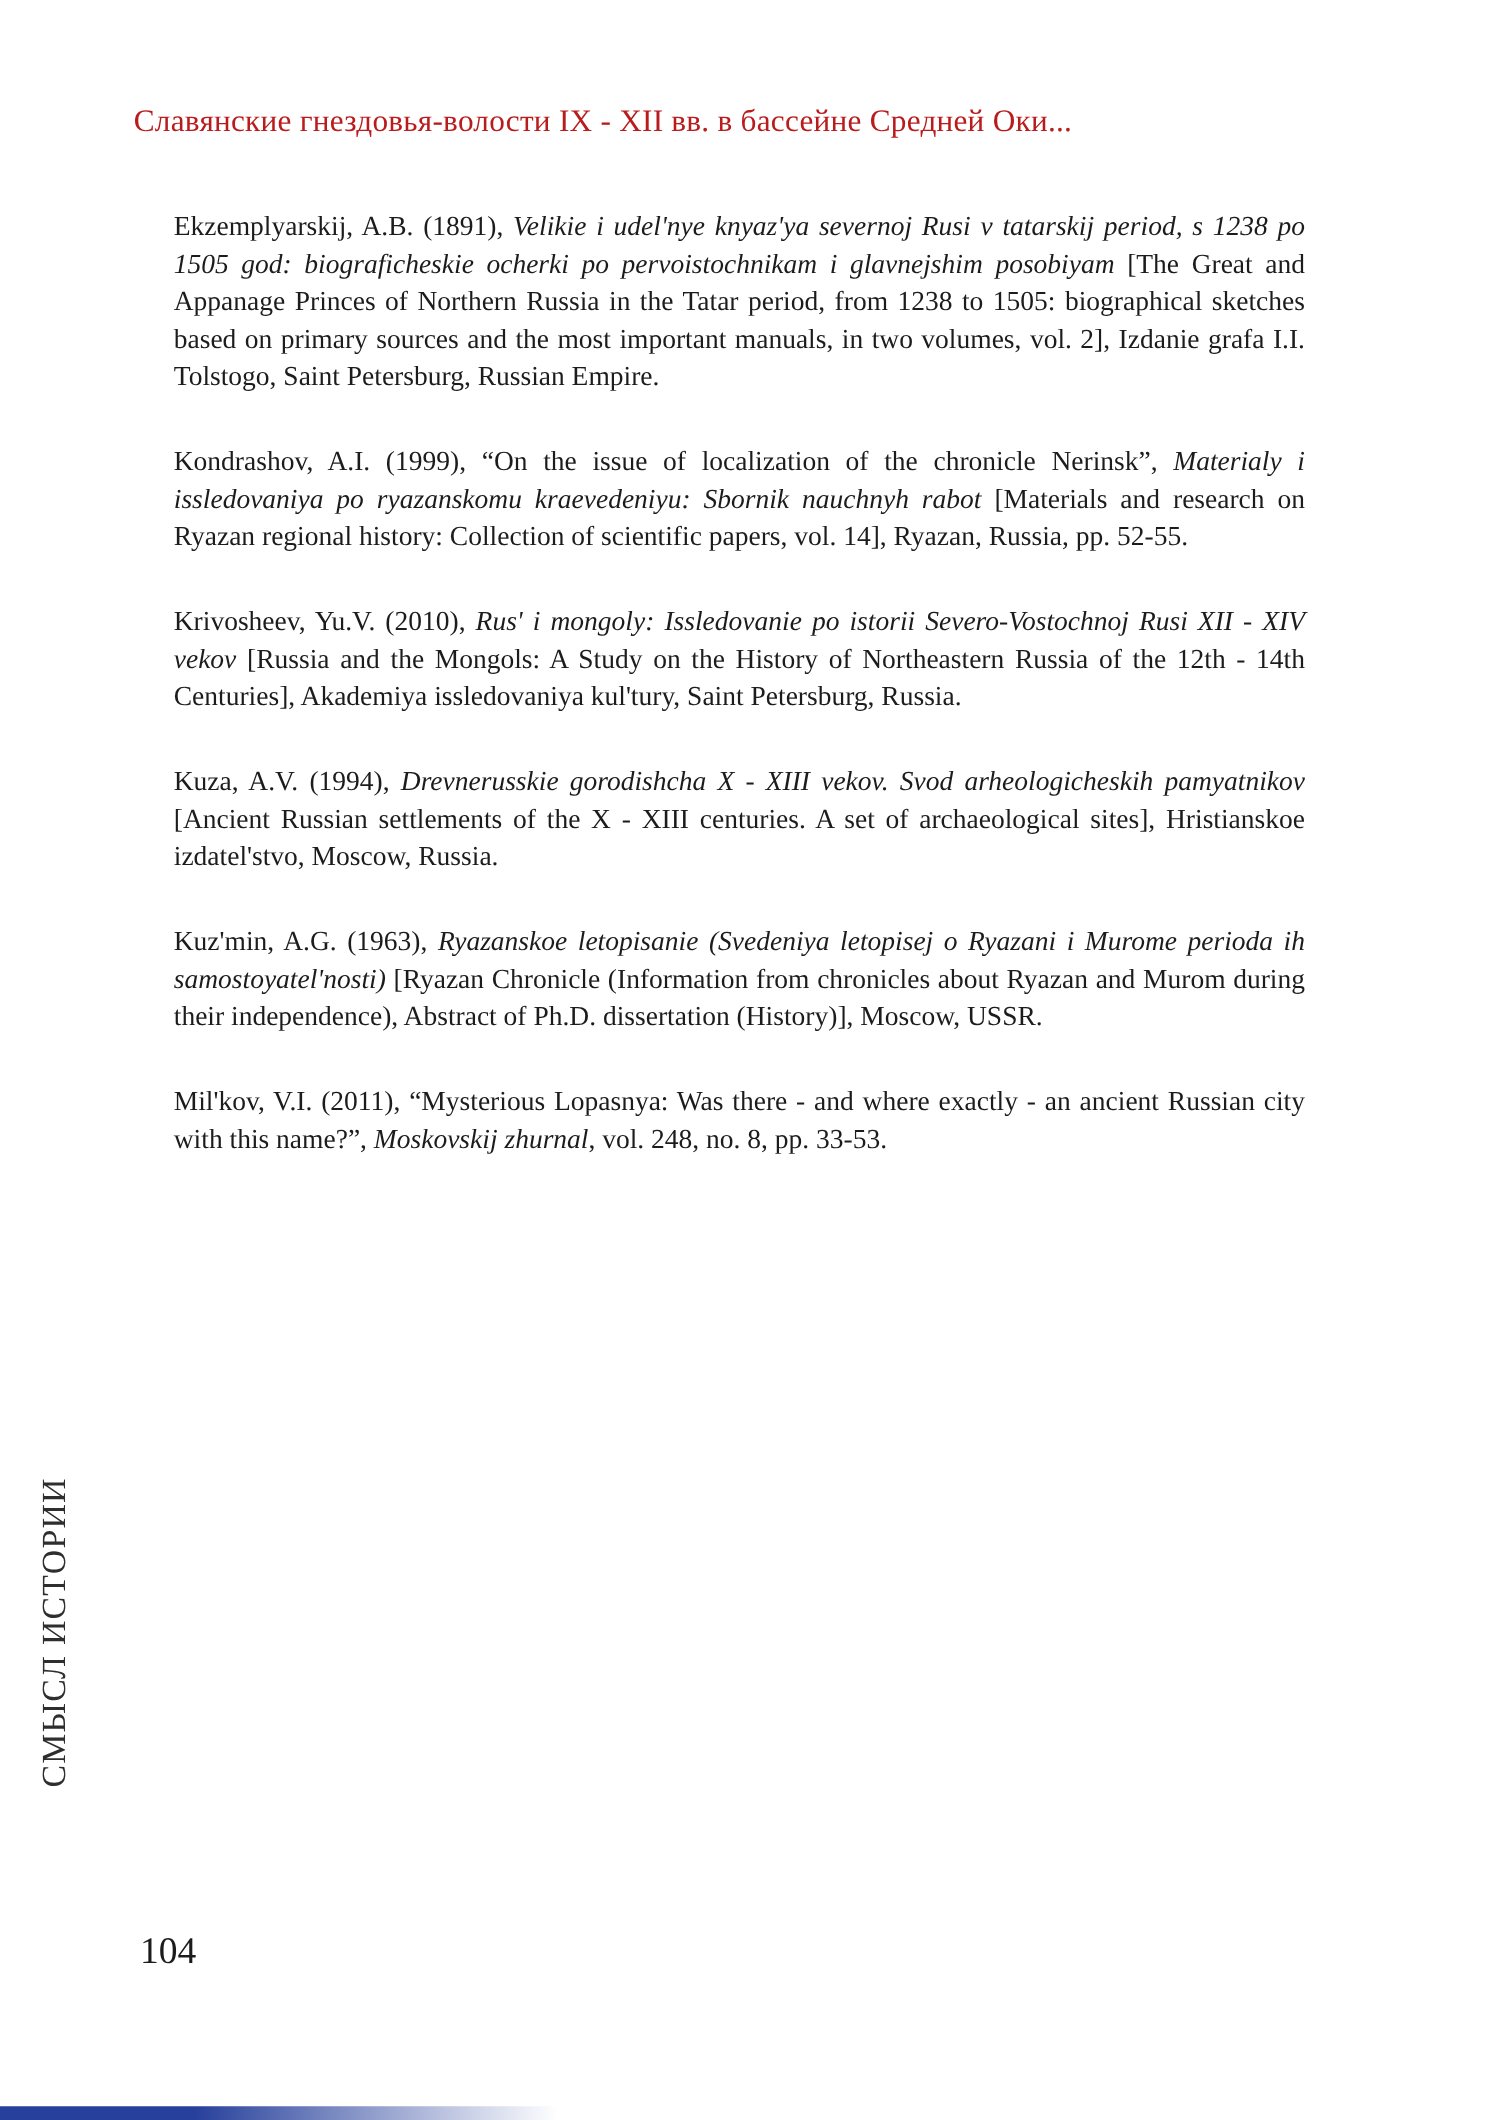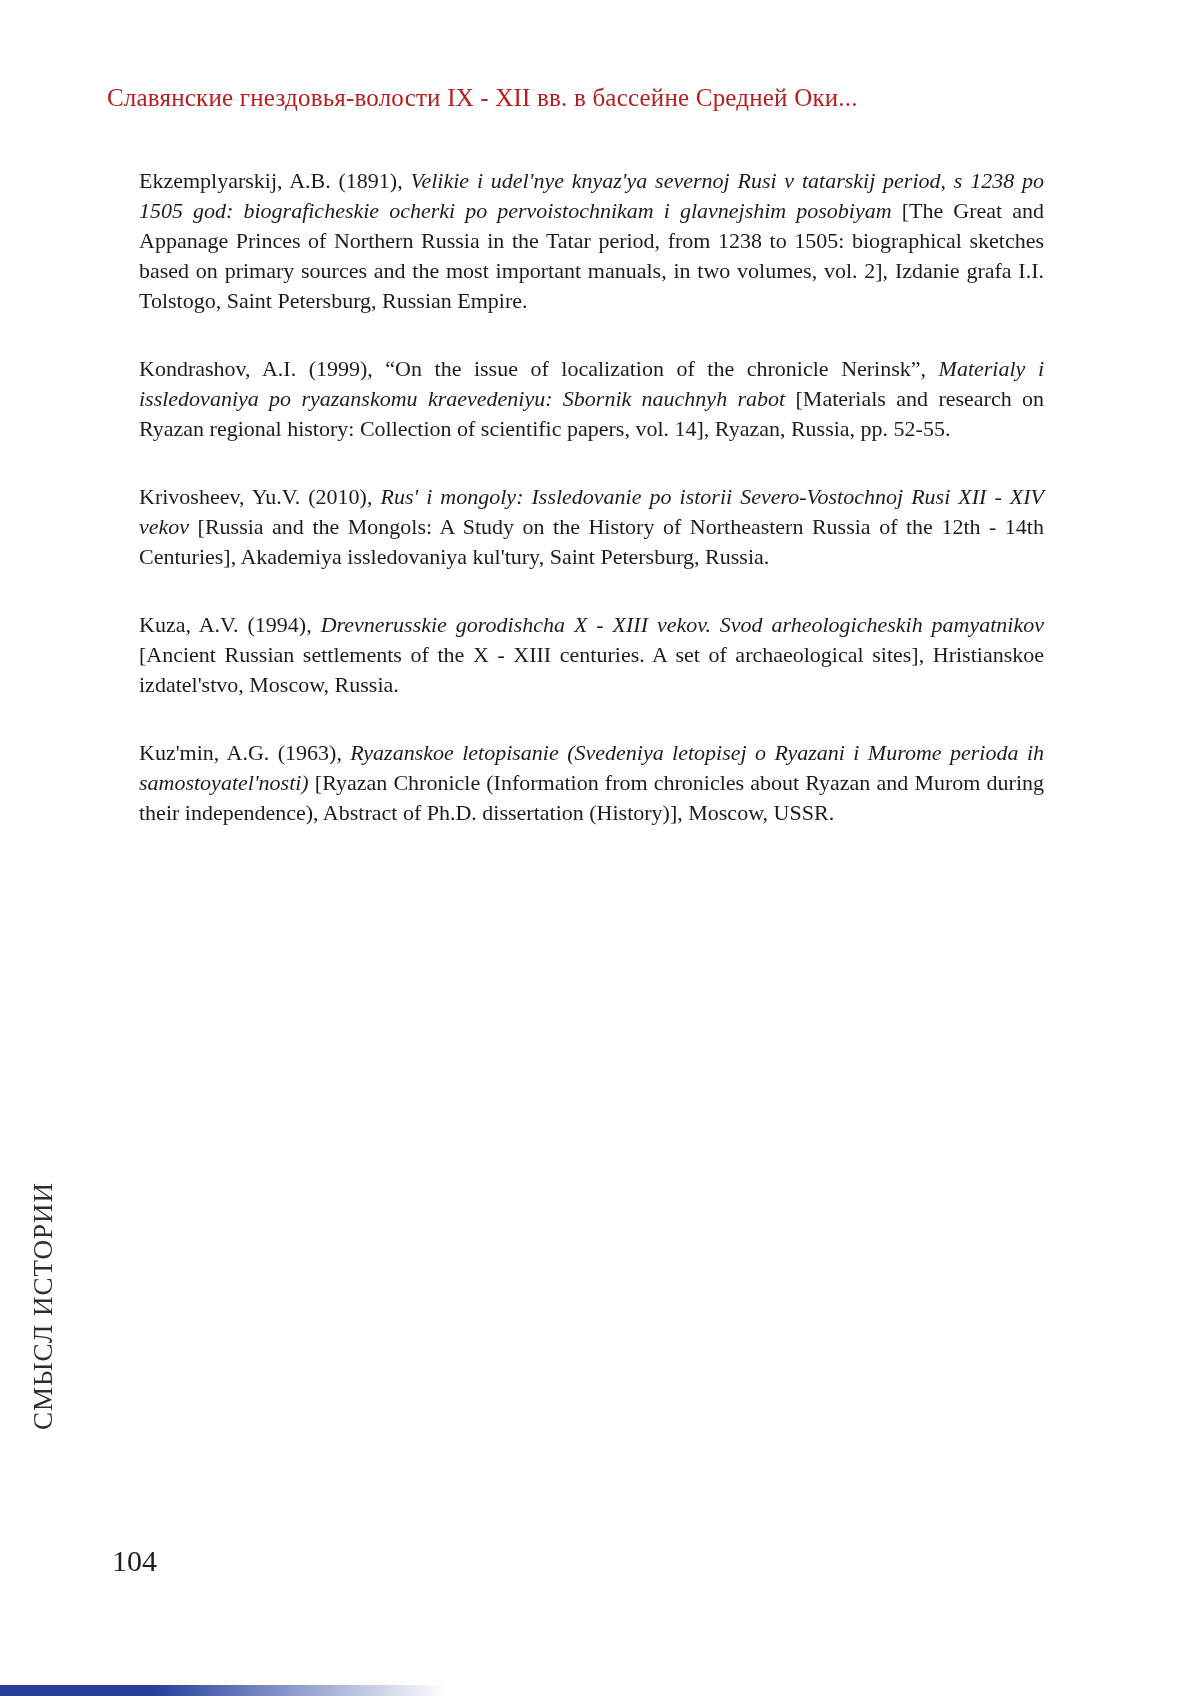--- a/index.html
+++ b/index.html
@@ -79,20 +79,21 @@
 <div class="page">
 
   <div class="running-header">Славянские гнездовья-волости IX - XII вв. в бассейне Средней Оки...</div>
 
   <div class="references">
       <p><span>Ekzemplyarskij, A.B. (1891), </span><span class="it">Velikie i udel'nye knyaz'ya severnoj Rusi v tatarskij period, s 1238 po 1505 god: biograficheskie ocherki po pervoistochnikam i glavnejshim posobiyam</span><span> [The Great and Appanage Princes of Northern Russia in the Tatar period, from 1238 to 1505: biographical sketches based on primary sources and the most important manuals, in two volumes, vol. 2], Izdanie grafa I.I. Tolstogo, Saint Petersburg, Russian Empire.</span></p>
       <p><span>Kondrashov, A.I. (1999), “On the issue of localization of the chronicle Nerinsk”, </span><span class="it">Materialy i issledovaniya po ryazanskomu kraevedeniyu: Sbornik nauchnyh rabot</span><span> [Materials and research on Ryazan regional history: Collection of scientific papers, vol. 14], Ryazan, Russia, pp. 52-55.</span></p>
       <p><span>Krivosheev, Yu.V. (2010), </span><span class="it">Rus' i mongoly: Issledovanie po istorii Severo-Vostochnoj Rusi XII - XIV vekov</span><span> [Russia and the Mongols: A Study on the History of Northeastern Russia of the 12th - 14th Centuries], Akademiya issledovaniya kul'tury, Saint Petersburg, Russia.</span></p>
       <p><span>Kuza, A.V. (1994), </span><span class="it">Drevnerusskie gorodishcha X - XIII vekov. Svod arheologicheskih pamyatnikov</span><span> [Ancient Russian settlements of the X - XIII centuries. A set of archaeological sites], Hristianskoe izdatel'stvo, Moscow, Russia.</span></p>
       <p><span>Kuz'min, A.G. (1963), </span><span class="it">Ryazanskoe letopisanie (Svedeniya letopisej o Ryazani i Murome perioda ih samostoyatel'nosti)</span><span> [Ryazan Chronicle (Information from chronicles about Ryazan and Murom during their independence), Abstract of Ph.D. dissertation (History)], Moscow, USSR.</span></p>
+      <p><span>Mil'kov, V.I. (2011), “Mysterious Lopasnya: Was there - and where exactly - an ancient Russian city with this name?”, </span><span class="it">Moskovskij zhurnal</span><span>, vol. 248, no. 8, pp. 33-53.</span></p>
     </div>
 
   <div class="vertical-label">СМЫСЛ ИСТОРИИ</div>
 
   <div class="page-number">104</div>
 
   <div class="footer-bar" style="background: linear-gradient(to right, rgb(39, 64, 155) 0%, rgb(39, 64, 155) 35%, rgb(255, 255, 255) 100%);"></div>
 
 </div>
 

